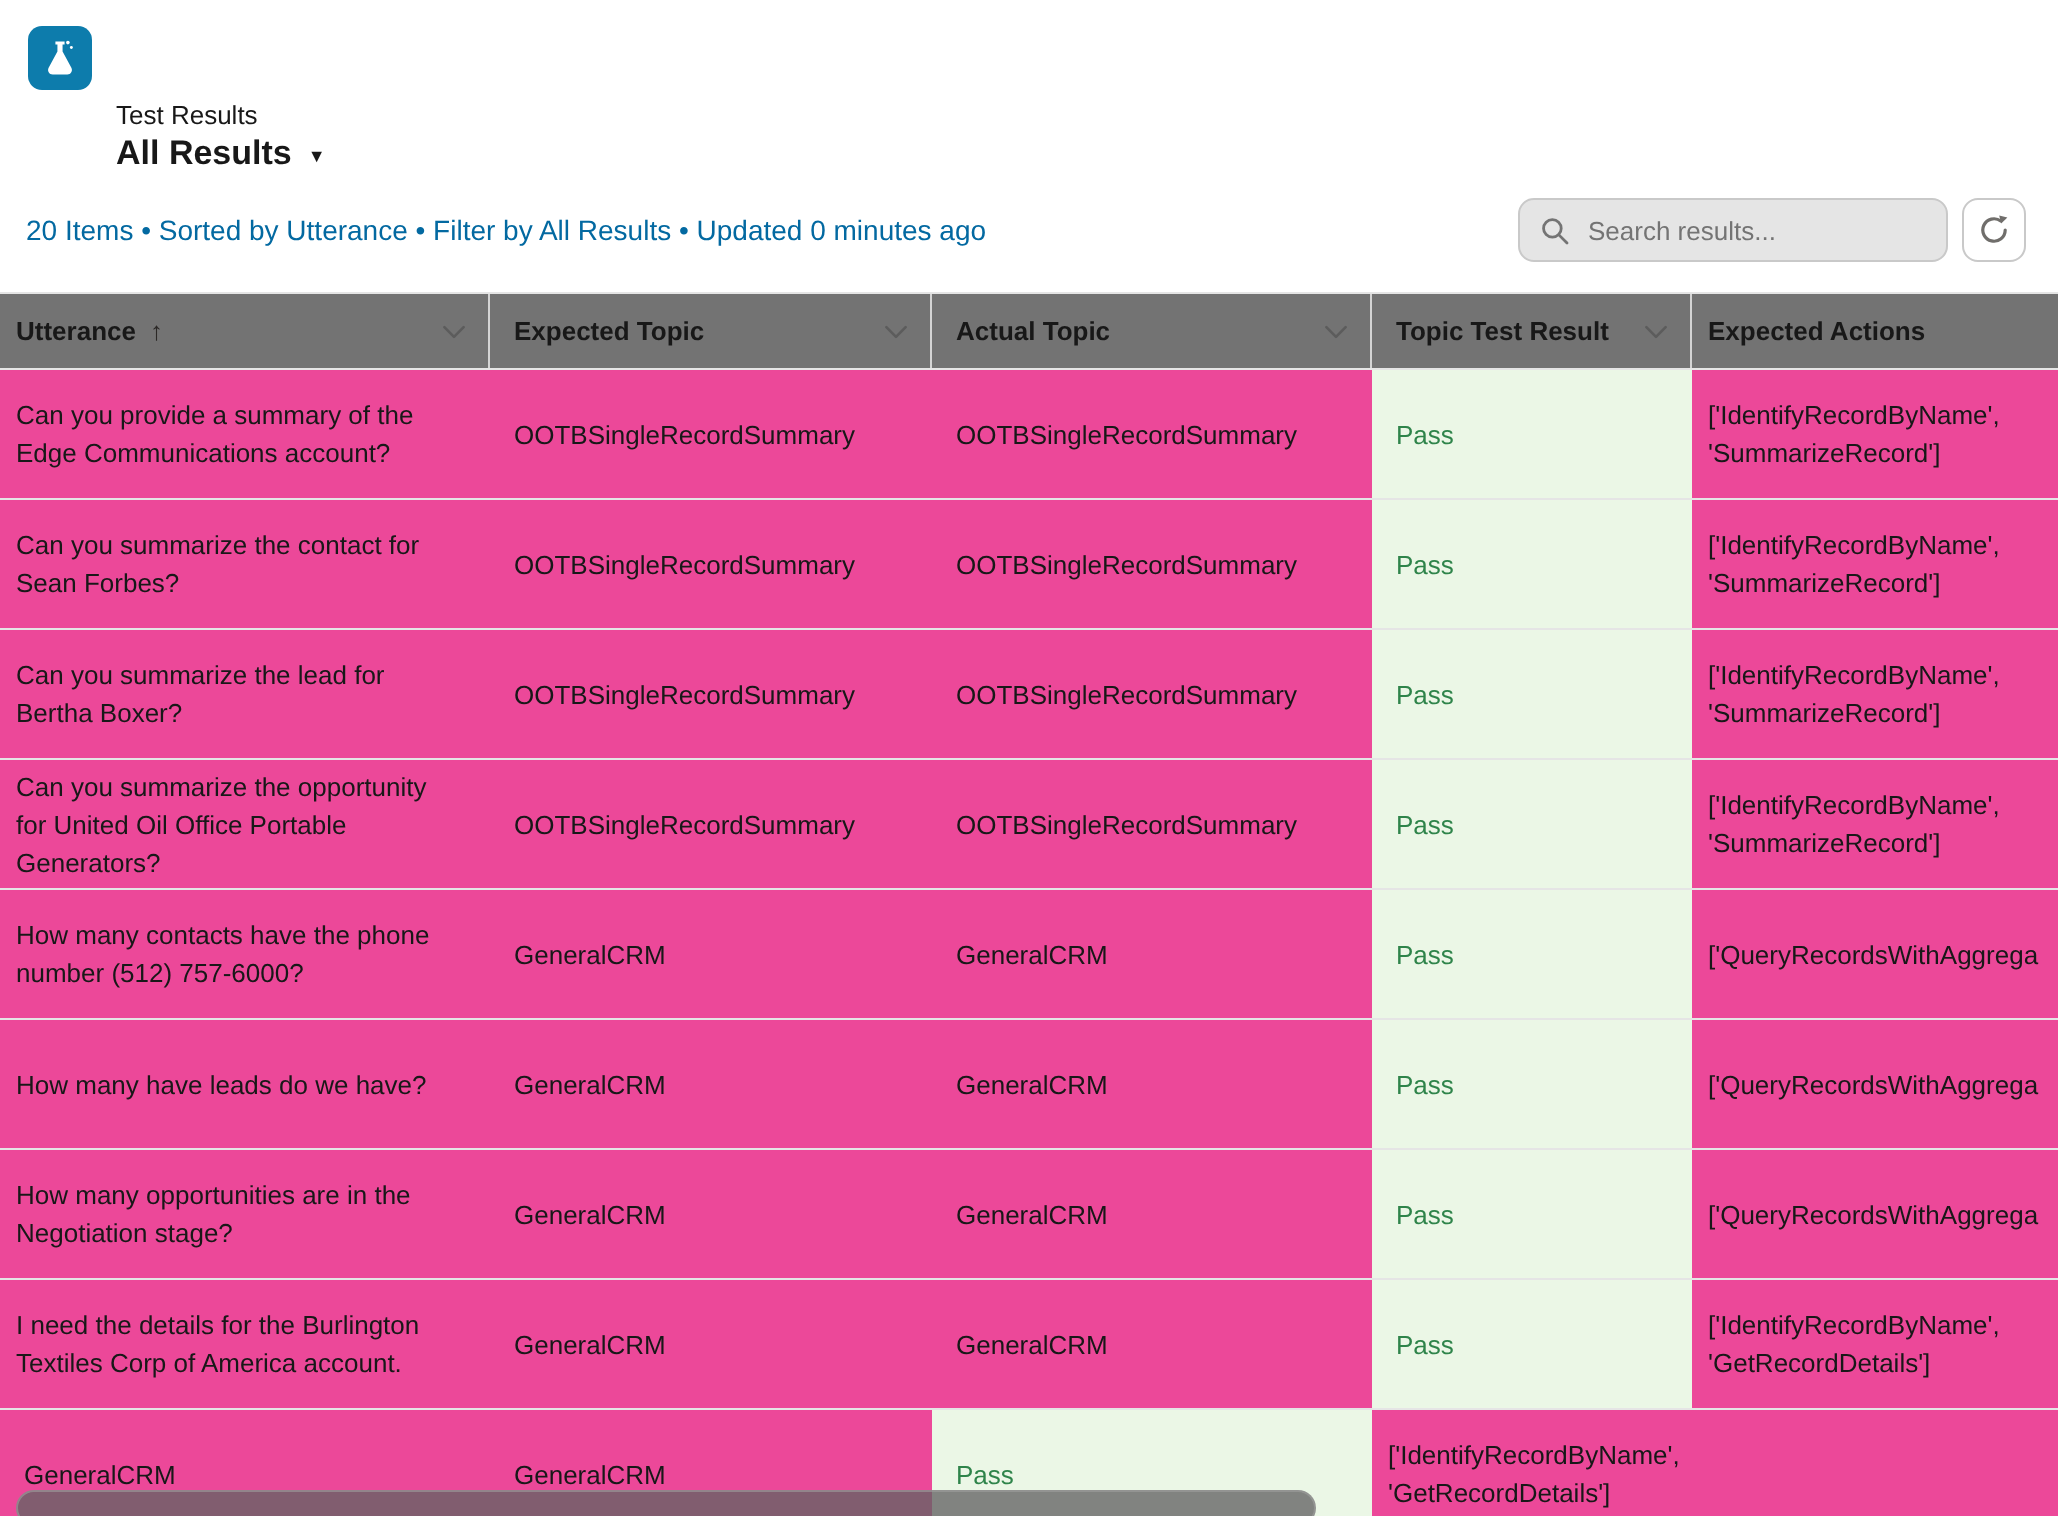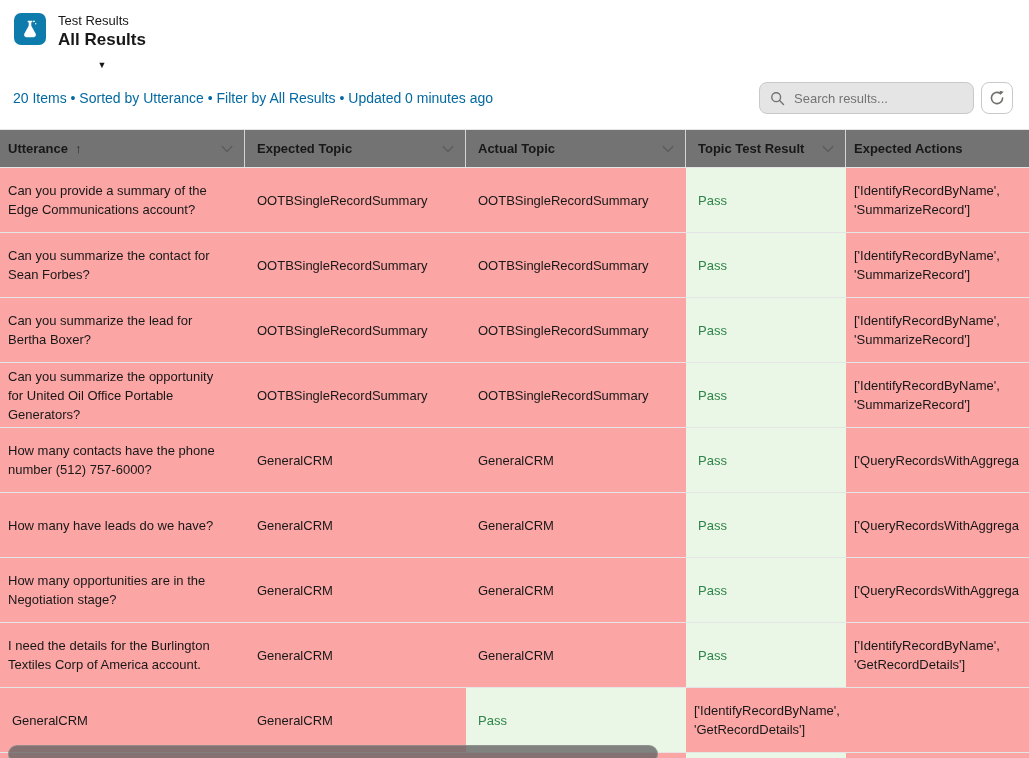--- a/index.html
+++ b/index.html
@@ -9,23 +9,23 @@
     background:#ffffff; color:#181818;
     font-family:"Liberation Sans", sans-serif;
   }
 
   
   .page-header { display:flex; align-items:flex-start; gap:12px; padding:13px 16px 0 14px; }
   .obj-icon {
     width:32px; height:32px; border-radius:7px; background:#0d7cac;
     display:flex; align-items:center; justify-content:center; flex:0 0 auto;
   }
-  .title-block { display:flex; flex-direction:column; }
+  .title-block { display:flex; flex-direction:column;margin-top:37px; }
   .entity-label { font-size:13px; line-height:16px; color:#181818; }
-  .view-row { display:flex; align-items:center; gap:8px; cursor:pointer;flex-direction:column; }
+  .view-row { display:flex; align-items:center; gap:8px; cursor:pointer; }
   .view-label { font-size:17px; font-weight:bold; line-height:21px; color:#181818; }
   .view-caret { font-size:9px; color:#181818; padding-top:2px; }
 
   
   .toolbar { display:flex; align-items:center; justify-content:space-between; padding:12px 16px 15px 13px; }
   .status-text { font-size:14px; color:#0369a1; }
   .controls { display:flex; align-items:center; gap:7px; }
   .search-box {
     display:flex; align-items:center; gap:7px;
     width:215px; height:32px; padding:0 10px;
@@ -51,21 +51,21 @@
     display:flex; align-items:center; padding:0 10px 0 12px;
     border-right:1px solid #d4d4d4; font-size:13px; font-weight:bold;
     color:#181818; overflow:hidden; cursor:pointer; white-space:nowrap;
   }
   .th:first-child { padding-left:8px; }
   .th:last-child { border-right:none; padding-left:8px; }
   .th-spacer { flex:1 1 auto; }
   .sort-arrow { margin-left:7px; font-weight:normal; font-size:13px; color:#2b2826; }
   .chev { display:flex; align-items:center; flex:0 0 auto; }
 
-  .tr { height:65px; border-bottom:1px solid #e5e5e5; background:#fca5a5; }
+  .tr { height:65px; border-bottom:1px solid #e5e5e5; background:#ec4899; }
   .td {
     display:flex; align-items:center; padding:0 12px;
     font-size:13px; line-height:19px; color:#181818; overflow:hidden;
   }
   .td-utterance { padding:0 30px 0 8px; }
   .td-result { background:#ebf7e6; color:#2e844a; }
   .td-actions { padding:0 2px 0 8px; }
   .tr.partial .td { align-items:flex-start; padding-top:8px; }
 
   

